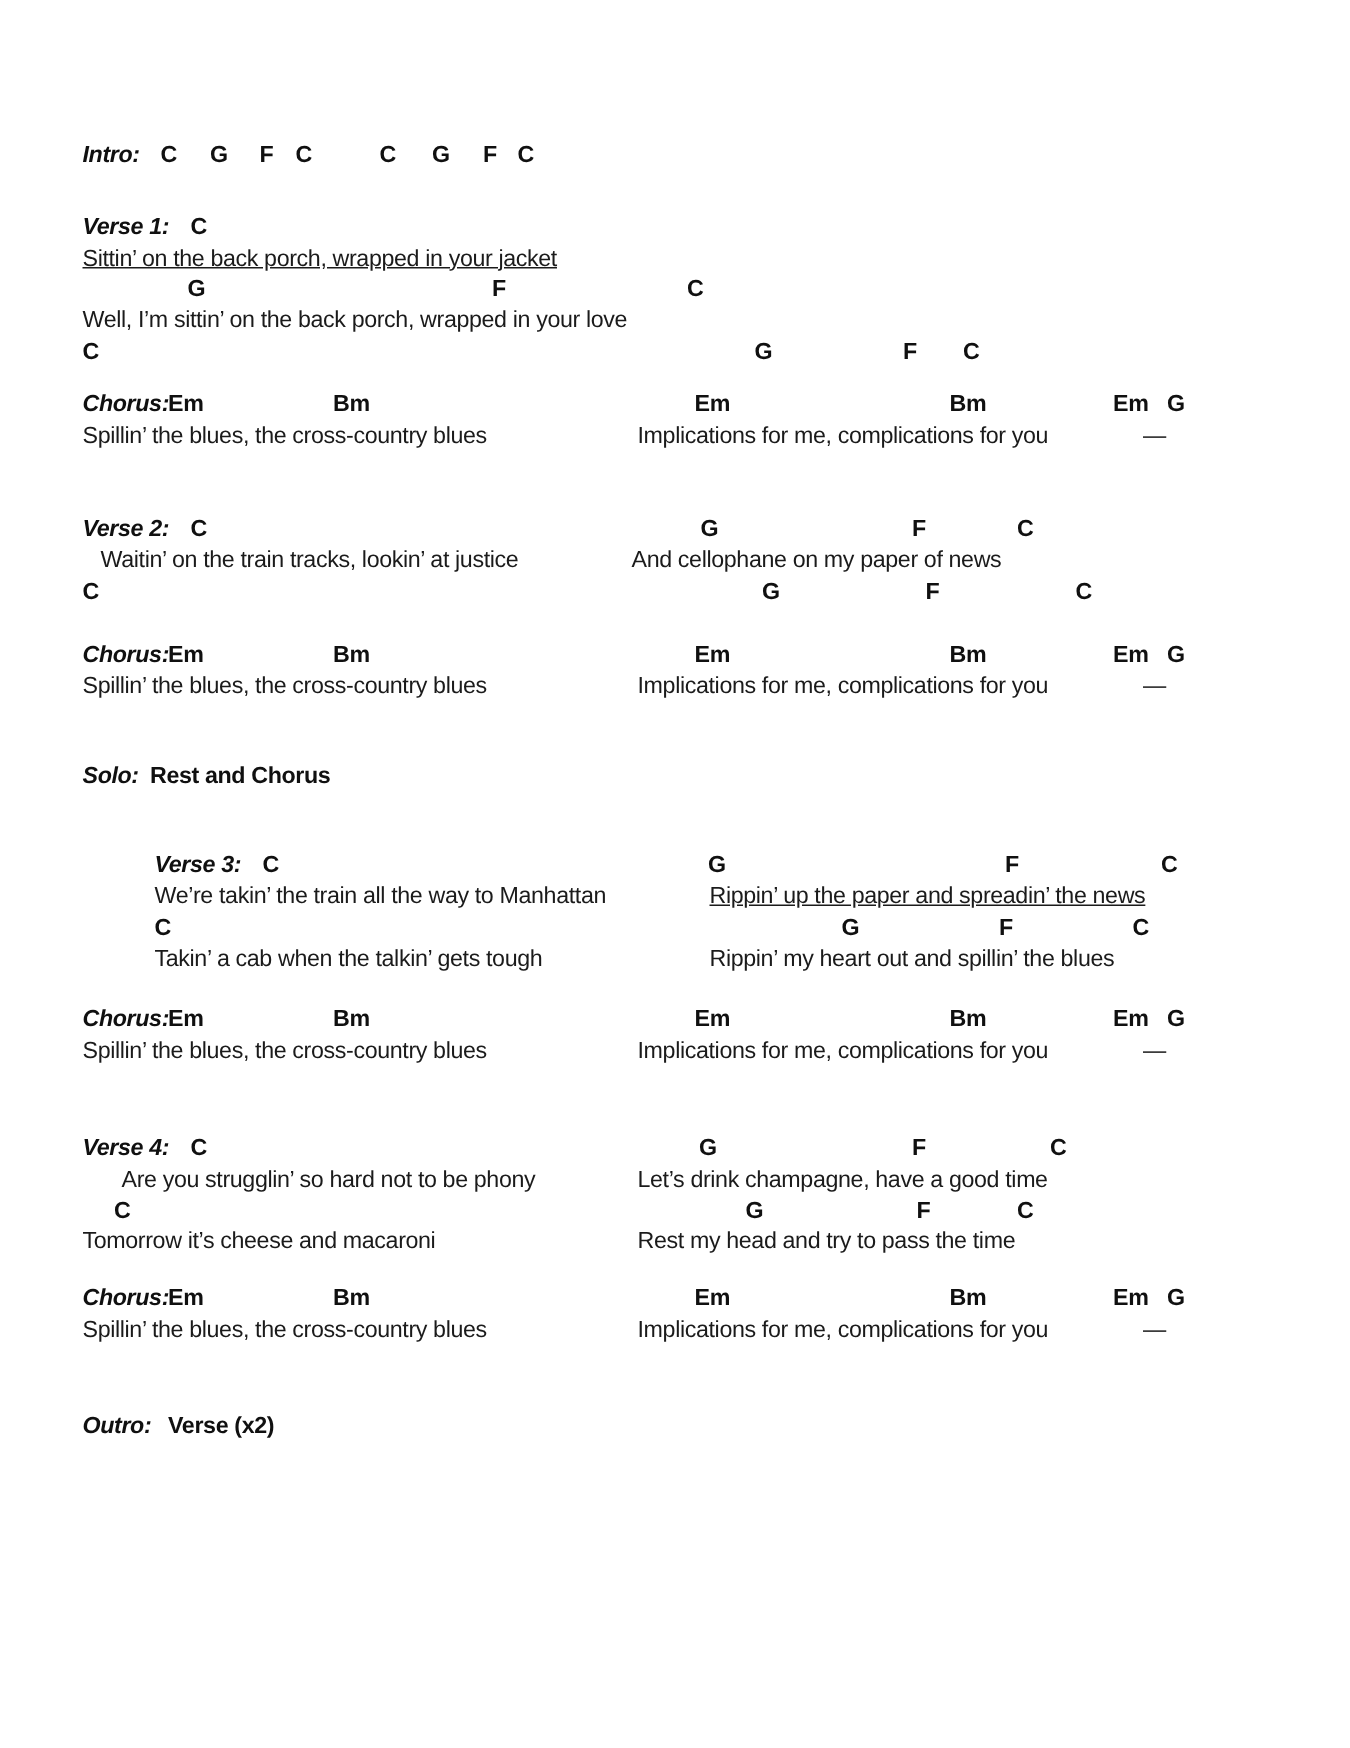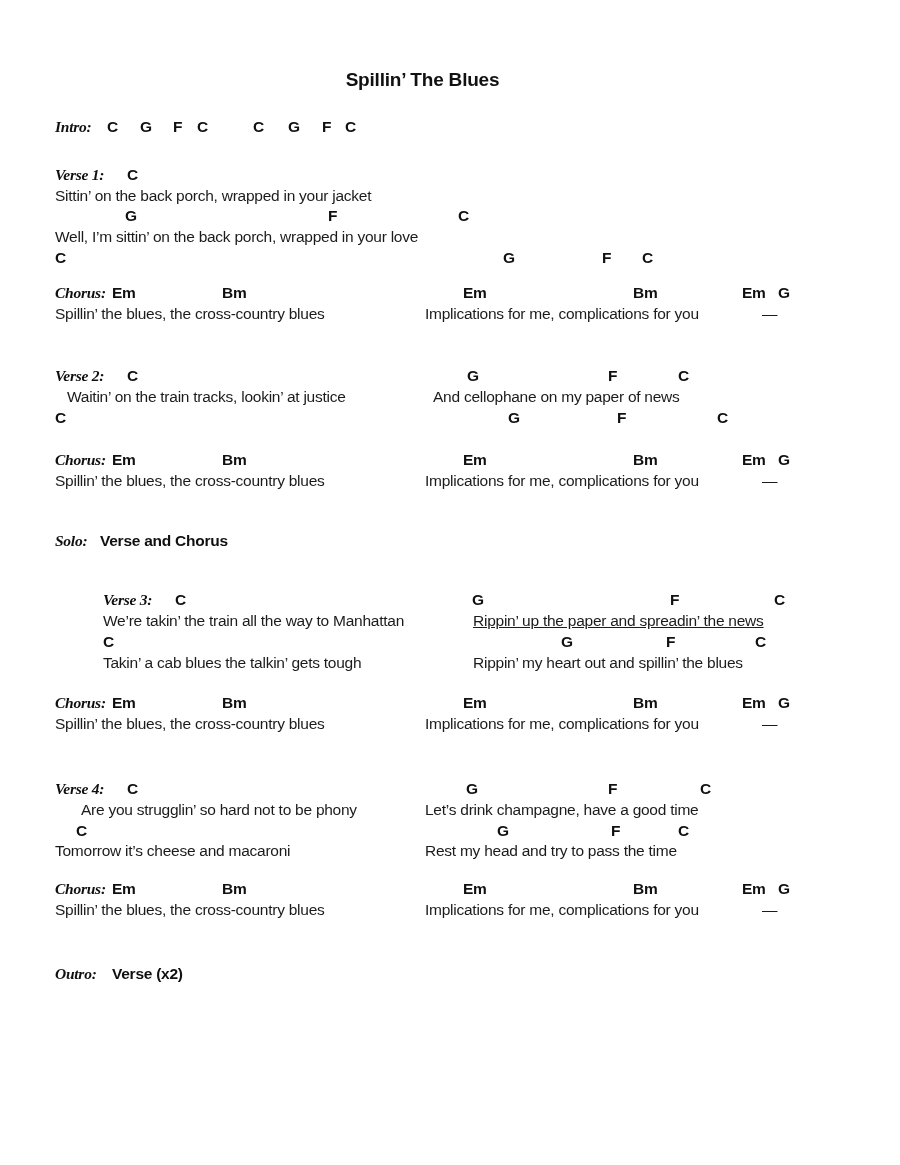--- a/index.html
+++ b/index.html
@@ -25,30 +25,29 @@
   .line{
     position:relative;height:20.8px;
     font-size:15.5px;letter-spacing:-0.25px;line-height:20.8px;
     white-space:nowrap;
   }
   .tok{position:absolute;top:0;white-space:nowrap;}
   .chord{font-weight:bold;color:#101010;}
   .plain{font-weight:normal;}
   .hlabel{
     position:absolute;left:55px;top:0;
-    font-weight:bold;font-style:italic;white-space:nowrap;color:#101010;font-family:Liberation Serif, serif;
+    font-weight:bold;font-style:italic;white-space:nowrap;color:#101010;
   }
   .lyric{font-weight:normal;color:#1b1b1b;}
 </style>
 </head>
 <body>
 
 <div class="page">
   <header>
-    <h1 class="title">Spillin’ The Blues</h1>
   </header>
   <main id="sheet">
       <section style="margin-top: 26px;">
         <div class="line">
           <span class="hlabel">Intro:</span>
           <span class="tok chord" style="left: 107px;">C</span>
           <span class="tok chord" style="left: 140px;">G</span>
           <span class="tok chord" style="left: 173px;">F</span>
           <span class="tok chord" style="left: 197px;">C</span>
           <span class="tok chord" style="left: 253px;">C</span>
@@ -56,21 +55,21 @@
           <span class="tok chord" style="left: 322px;">F</span>
           <span class="tok chord" style="left: 345px;">C</span>
         </div>
       </section>
       <section style="margin-top: 27px;">
         <div class="line">
           <span class="hlabel">Verse 1:</span>
           <span class="tok chord" style="left: 127px;">C</span>
         </div>
         <div class="line">
-          <span class="tok lyric" style="left: 55px;">Sittin’ on the back porch, wrapped in your jacket</span>
+          <span class="tok lyric" style="left: 55px; text-decoration: underline;">Sittin’ on the back porch, wrapped in your jacket</span>
         </div>
         <div class="line">
           <span class="tok chord" style="left: 125px;">G</span>
           <span class="tok chord" style="left: 328px;">F</span>
           <span class="tok chord" style="left: 458px;">C</span>
         </div>
         <div class="line">
           <span class="tok lyric" style="left: 55px;">Well, I’m sittin’ on the back porch, wrapped in your love</span>
         </div>
         <div class="line">
@@ -99,21 +98,21 @@
       <section style="margin-top: 42px;">
         <div class="line">
           <span class="hlabel">Verse 2:</span>
           <span class="tok chord" style="left: 127px;">C</span>
           <span class="tok chord" style="left: 467px;">G</span>
           <span class="tok chord" style="left: 608px;">F</span>
           <span class="tok chord" style="left: 678px;">C</span>
         </div>
         <div class="line">
           <span class="tok lyric" style="left: 67px; text-align: center;">Waitin’ on the train tracks, lookin’ at justice</span>
-          <span class="tok lyric" style="left: 433px;">And cellophane on my paper of news</span>
+          <span class="tok lyric" style="left: 421px;">And cellophane on my paper of news</span>
         </div>
         <div class="line">
           <span class="tok chord" style="left: 55px;">C</span>
           <span class="tok chord" style="left: 508px;">G</span>
           <span class="tok chord" style="left: 617px;">F</span>
           <span class="tok chord" style="left: 717px;">C</span>
         </div>
       </section>
       <section style="margin-top: 21px;">
         <div class="line">
@@ -127,21 +126,21 @@
         </div>
         <div class="line">
           <span class="tok lyric" style="left: 55px;">Spillin’ the blues, the cross-country blues</span>
           <span class="tok lyric" style="left: 425px;">Implications for me, complications for you</span>
           <span class="tok plain lyric" style="left: 762px;">—</span>
         </div>
       </section>
       <section style="margin-top: 40px;">
         <div class="line">
           <span class="hlabel">Solo:</span>
-          <span class="tok chord" style="left: 100px;">Verse and Chorus</span>
+          <span class="tok chord" style="left: 100px;">Rest and Chorus</span>
         </div>
       </section>
       <section style="margin-top: 38px; padding-left: 48px;">
         <div class="line">
           <span class="hlabel">Verse 3:</span>
           <span class="tok chord" style="left: 127px;">C</span>
           <span class="tok chord" style="left: 424px;">G</span>
           <span class="tok chord" style="left: 622px;">F</span>
           <span class="tok chord" style="left: 726px;">C</span>
         </div>
@@ -149,21 +148,21 @@
           <span class="tok lyric" style="left: 55px;">We’re takin’ the train all the way to Manhattan</span>
           <span class="tok lyric" style="left: 425px; text-decoration: underline;">Rippin’ up the paper and spreadin’ the news</span>
         </div>
         <div class="line">
           <span class="tok chord" style="left: 55px;">C</span>
           <span class="tok chord" style="left: 513px;">G</span>
           <span class="tok chord" style="left: 618px;">F</span>
           <span class="tok chord" style="left: 707px;">C</span>
         </div>
         <div class="line">
-          <span class="tok lyric" style="left: 55px;">Takin’ a cab blues the talkin’ gets tough</span>
+          <span class="tok lyric" style="left: 55px;">Takin’ a cab when the talkin’ gets tough</span>
           <span class="tok lyric" style="left: 425px;">Rippin’ my heart out and spillin’ the blues</span>
         </div>
       </section>
       <section style="margin-top: 20px;">
         <div class="line">
           <span class="hlabel">Chorus:</span>
           <span class="tok chord" style="left: 112px;">Em</span>
           <span class="tok chord" style="left: 222px;">Bm</span>
           <span class="tok chord" style="left: 463px;">Em</span>
           <span class="tok chord" style="left: 633px;">Bm</span>

